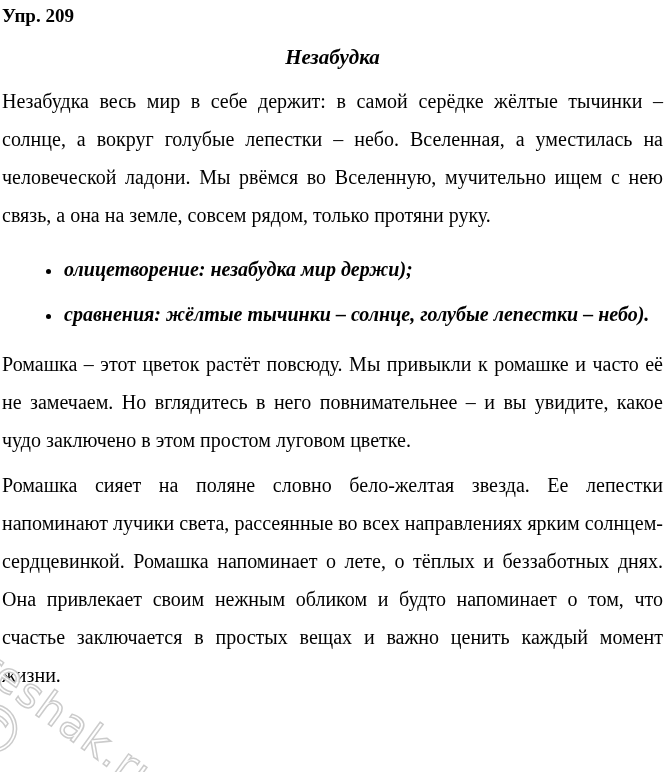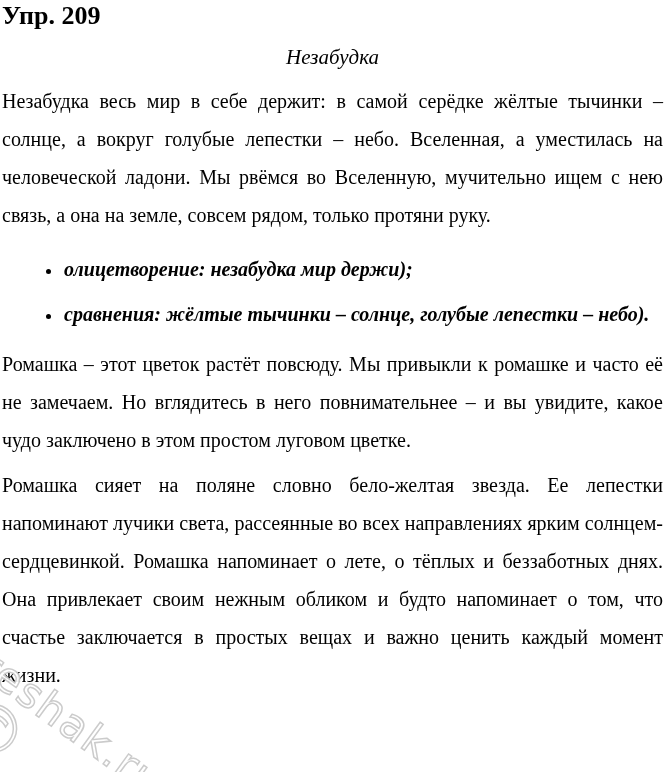--- a/index.html
+++ b/index.html
@@ -9,28 +9,28 @@
     overflow: hidden;
     position: relative;
     color: #000000;
     font-family: "Liberation Serif", "DejaVu Serif", serif;
   }
   .page { position: relative; width: 100%; height: 100%; z-index: 1; }
 
   .header {
     display: flex; justify-content: space-between; align-items: flex-start;
     padding: 3px 2px 0 2px;
-    font-size: 26px; line-height: 26px; gap: 22px;
+    font-size: 19px; line-height: 26px; gap: 22px;
   }
   .exercise { font-weight: bold; }
   .credit { font-weight: normal; }
 
   .title {
     text-align: center;
-    font-weight: normal; font-style: italic;
+    font-weight: bold; font-style: italic;
     font-size: 21px; line-height: 26px;
     margin: 15px 2px 0 2px;
   }
   .title.second { margin-top: 14px; }
 
   .body-par {
     font-size: 20px; line-height: 38px;
     text-align: justify;
     margin: 12px 2px 0 2px;
   }

